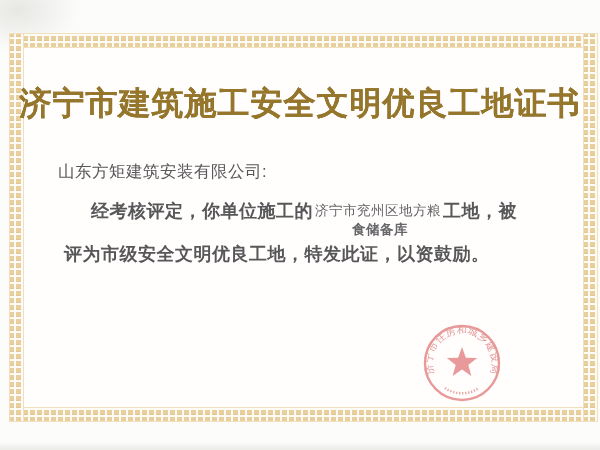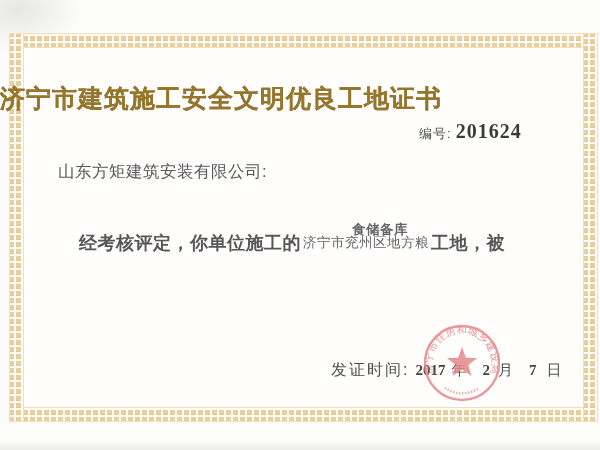--- a/index.html
+++ b/index.html
@@ -25,35 +25,35 @@
       repeating-linear-gradient(0deg, rgba(223,194,139,.55) 0 1px, rgba(223,194,139,0) 1px 5px, #fdfbf5 5px 7px);
     box-shadow:inset 0 0 0 1px #f1e0bd;
   }
   .strip-top{left:0;top:0;right:0;height:15px;}
   .strip-bottom{left:0;bottom:0;right:0;height:15px;}
   .strip-left{left:0;top:0;bottom:0;width:15px;}
   .strip-right{right:0;top:0;bottom:0;width:15px;}
   .inner{position:absolute;left:15px;top:15px;right:15px;bottom:15px;background:#fffefc;}
 
   .title{
-    position:absolute;left:0;right:0;top:82px;
-    font-size:25px;font-weight:700;color:#96762b;letter-spacing:1px;
+    position:absolute;left:0;right:0;top:82px;text-align:center;
+    font-size:32px;font-weight:700;color:#96762b;letter-spacing:1px;
     text-shadow:0 0 .5px #7d6222;
   }
   .serial{position:absolute;left:419px;top:120px;display:flex;align-items:baseline;}
   .serial .lbl{font-size:13px;color:#4d4b47;letter-spacing:1px;}
   .serial .num{
     font-family:"Liberation Serif","DejaVu Serif",serif;
     font-size:20px;font-weight:700;color:#3d3b38;letter-spacing:1px;margin-left:4px;
   }
   .recipient{
     position:absolute;left:58px;top:161px;
     font-size:16.5px;color:#4b4b49;letter-spacing:.5px;
   }
-  .body-line1{position:absolute;left:79px;top:199px;white-space:nowrap;margin-top:32px;}
+  .body-line1{position:absolute;left:91px;top:199px;white-space:nowrap;}
   .print-text{font-size:18px;font-weight:600;color:#57575a;letter-spacing:.5px;text-align:center;}
   .fill-text{font-size:13.5px;font-weight:400;color:#66666a;letter-spacing:.5px;}
   .body-line1 .fill-text{display:inline-block;vertical-align:2px;margin:0 2px;}
   .fill-line2{position:absolute;left:352px;top:221px;font-weight:bold;}
   .body-line2{position:absolute;left:64px;top:242px;white-space:nowrap;}
 
   .issuer-row{position:absolute;left:331px;top:334px;}
   .time-row{position:absolute;left:331px;top:360px;display:flex;align-items:baseline;white-space:nowrap;}
   .kai{font-size:16px;color:#4f4f4d;letter-spacing:2px;}
   .date-num{
@@ -73,44 +73,32 @@
   <div class="frame">
     <div class="inner"></div>
     <div class="frame-strip strip-top"></div>
     <div class="frame-strip strip-bottom"></div>
     <div class="frame-strip strip-left"></div>
     <div class="frame-strip strip-right"></div>
   </div>
 
   <div class="title">济宁市建筑施工安全文明优良工地证书</div>
 
-  <div class="serial">
-    <span class="lbl">编号:</span>
-    <span class="num">201624</span>
-  </div>
 
   <div class="recipient print-text" style="font-size:16.5px;font-weight:400;">山东方矩建筑安装有限公司:</div>
 
   <div class="body-line1">
     <span class="print-text">经考核评定，你单位施工的</span><span class="fill-text">济宁市兖州区地方粮</span><span class="print-text">工地，被</span>
   </div>
 
   <div class="fill-line2 fill-text">食储备库</div>
 
+  <div class="body-line2 print-text">评为市级安全文明优良工地，特发此证，以资鼓励。</div>
 
 
-  <div class="time-row">
-    <span class="kai">发证时间:</span>
-    <span class="date-num g6">2017</span>
-    <span class="date-unit g6">年</span>
-    <span class="date-num g16">2</span>
-    <span class="date-unit g8">月</span>
-    <span class="date-num g16">7</span>
-    <span class="date-unit g10">日</span>
-  </div>
 
   <svg class="seal" viewBox="0 0 96 96" xmlns="http://www.w3.org/2000/svg">
     <defs>
       <path id="sealArc" d="M 19 55.8 A 30 30 0 1 1 77 55.8" fill="none"></path>
     </defs>
     <circle cx="48" cy="48" r="37" fill="none" stroke="#e4898a" stroke-width="2.4"></circle>
     <polygon points="48,32 51.9,42.7 63.2,43.1 54.3,50 57.4,60.9 48,54.6 38.6,60.9 41.7,50 32.8,43.1 44.1,42.7" fill="#e4898a"></polygon>
     <text font-size="10" fill="#e08486" letter-spacing="0.5" style="font-family:'Liberation Sans','DejaVu Sans',sans-serif;">
       <textPath href="#sealArc" startOffset="50%" text-anchor="middle">济宁市住房和城乡建设局</textPath>
     </text>

